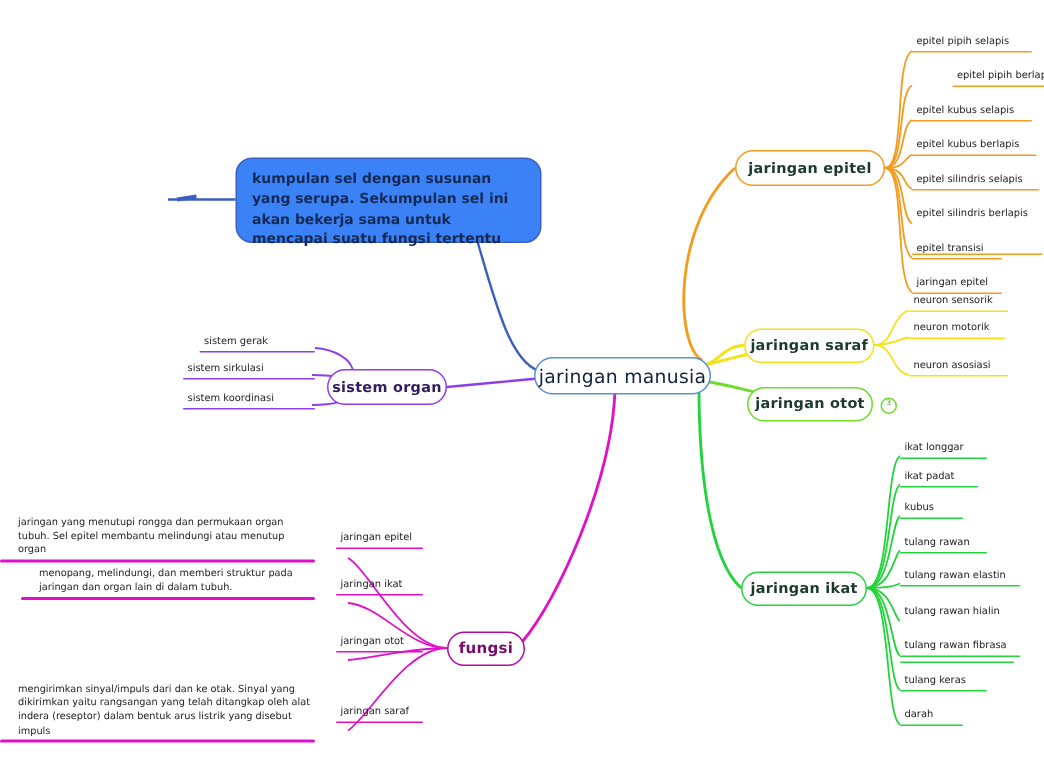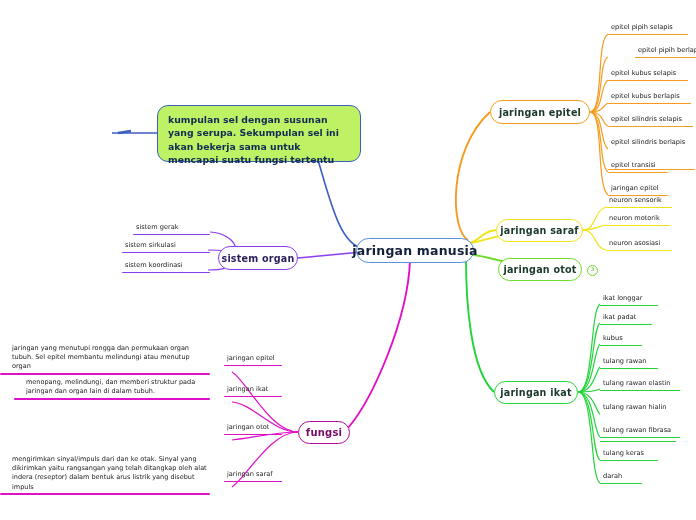--- a/index.html
+++ b/index.html
@@ -38,28 +38,28 @@
     font-weight: bold;
     color: #1b3a2b;
     letter-spacing: .2px;
     white-space: nowrap;
   }
   .center-pill {
     border-radius: 13px;
     border: 1.4px solid #5b8fd6;
     color: #12213a;
     font-size: 12.5px;
-    font-weight: bold;
+    font-weight: normal;
     padding: 0 12px;
   }
   
   .boxnode {
     border-radius: 11px;
     border: 1.2px solid #3b5fc0;
-    background: #bef264;
+    background: #3b82f6;
     color: #142a55;
     font-weight: bold;
     font-size: 9.3px;
     line-height: 13.4px;
     padding: 7px 9px 6px 10px;
     box-sizing: border-box;
   }
   
   .leaf {
     position: absolute;

